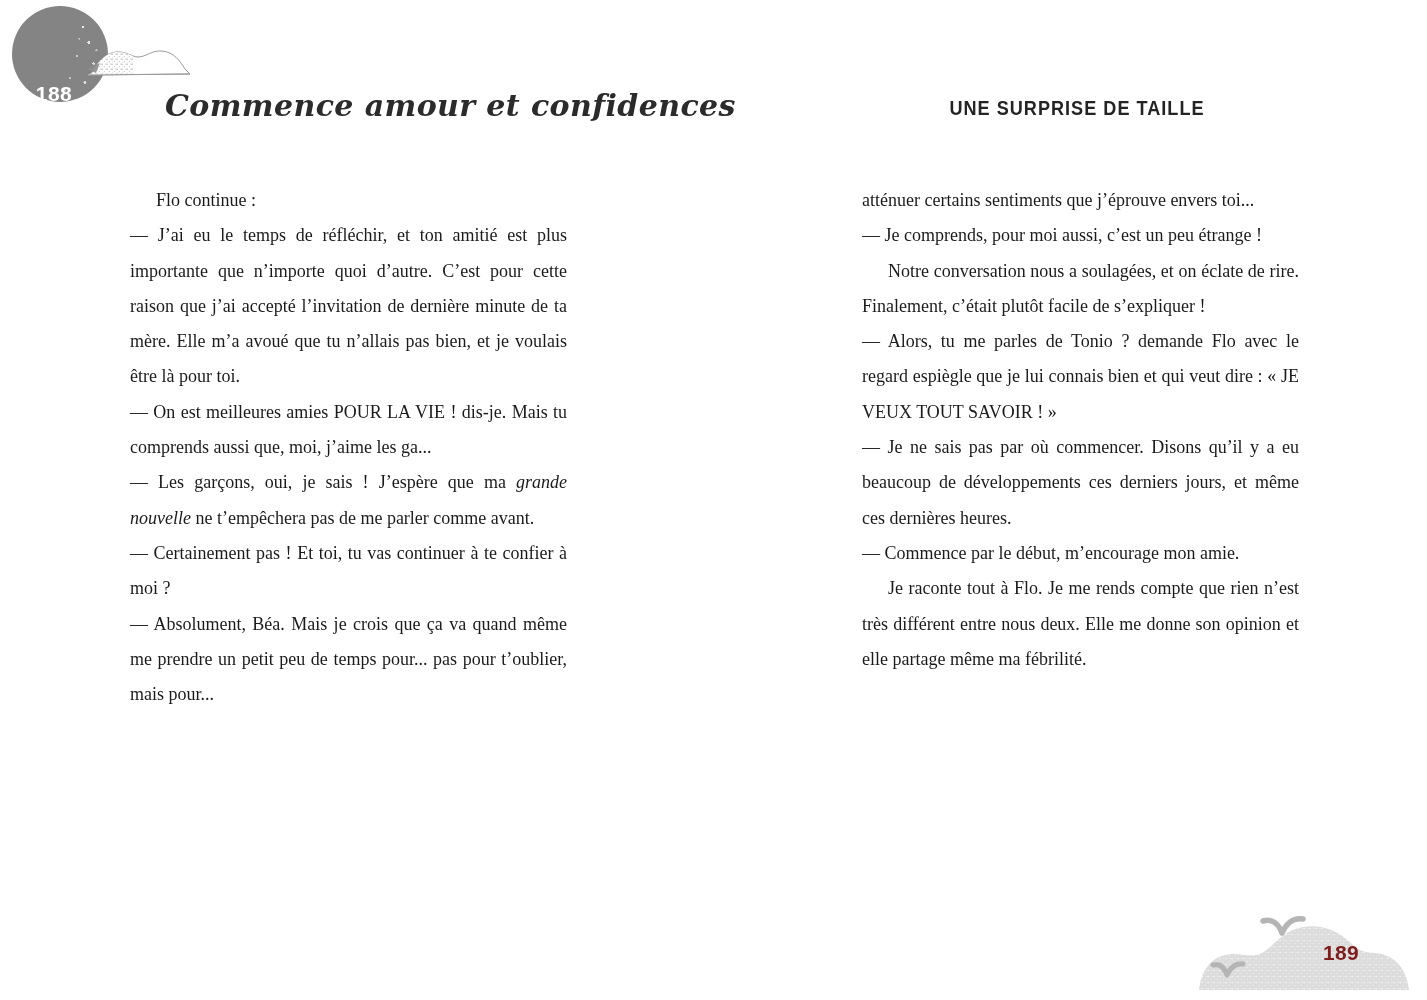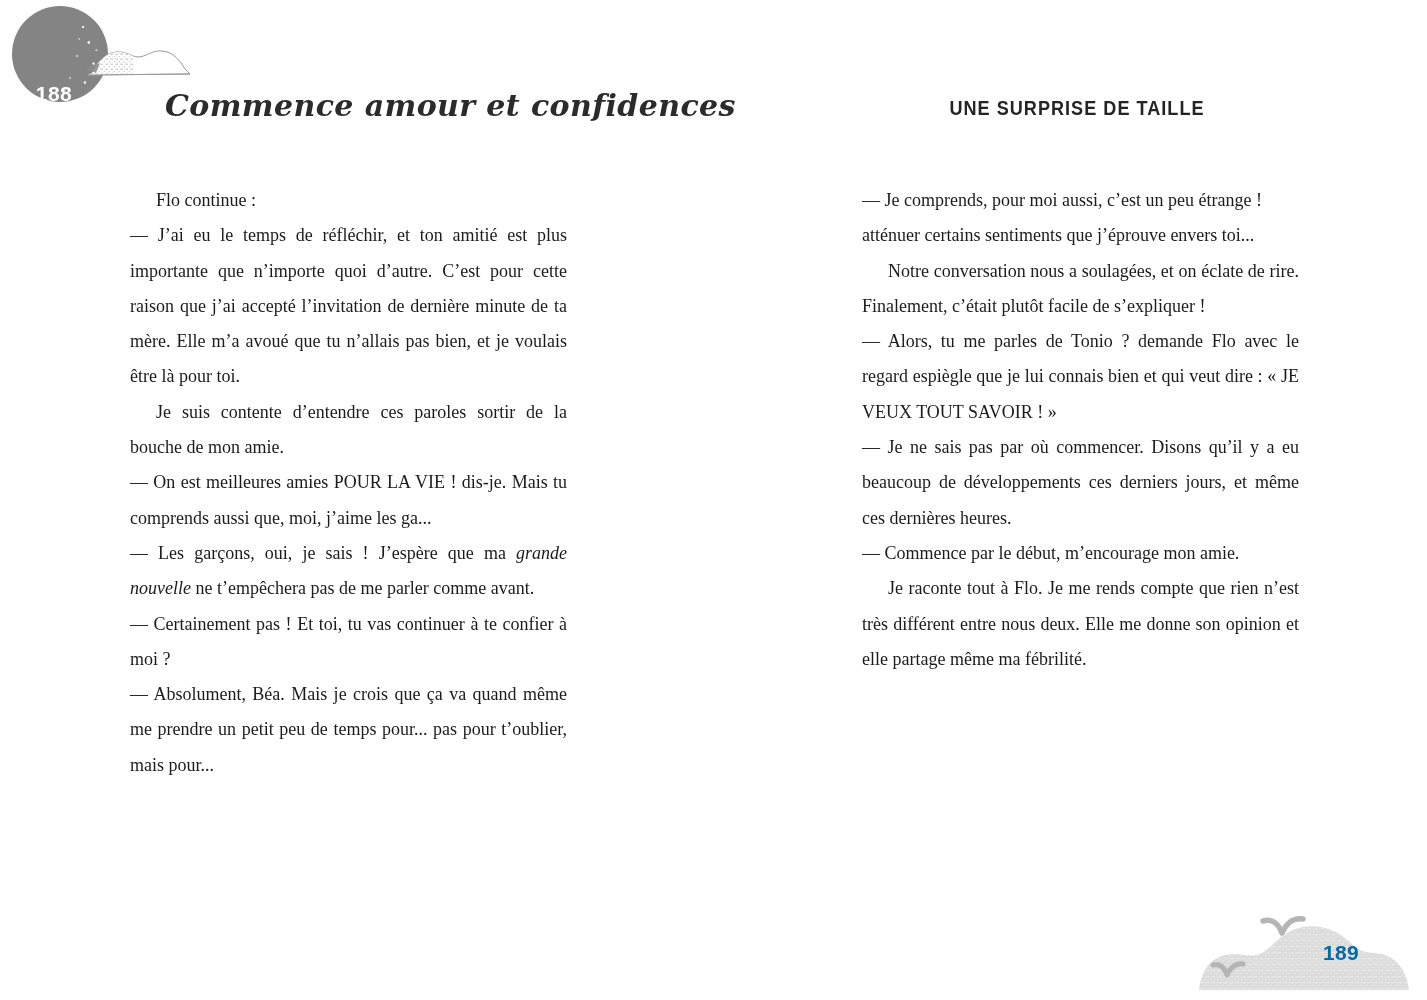--- a/index.html
+++ b/index.html
@@ -138,21 +138,21 @@
     pointer-events: none;
   }
 
   .folio-hill-num {
     position: absolute;
     left: 146px;
     top: 56px;
     font-family: "Liberation Sans", "DejaVu Sans", sans-serif;
     font-weight: bold;
     font-size: 21px;
-    color: #0369a1;
+    color: #7f1d1d;
     letter-spacing: .3px;
   }
 </style>
 </head>
 <body>
 
 <div class="page-spread">
 
   <div class="corner-top-left">
 
@@ -180,30 +180,29 @@
     </svg>
   </div>
 
   <div class="head-left">Commence amour et confidences</div>
 
   <div class="head-right">UNE SURPRISE DE TAILLE</div>
 
   <div class="column column-left">
       <p class="indent">Flo continue :</p>
       <p>— J’ai eu le temps de réfléchir, et ton amitié est plus importante que n’importe quoi d’autre. C’est pour cette raison que j’ai accepté l’invitation de dernière minute de ta mère. Elle m’a avoué que tu n’allais pas bien, et je voulais être là pour toi.</p>
-      <p class="indent">Je suis contente d’entendre ces paroles sortir de la bouche de mon amie.</p>
       <p>— On est meilleures amies POUR LA VIE ! dis-je. Mais tu comprends aussi que, moi, j’aime les ga...</p>
       <p>— Les garçons, oui, je sais ! J’espère que ma <em>grande nouvelle</em> ne t’empêchera pas de me parler comme avant.</p>
       <p>— Certainement pas ! Et toi, tu vas continuer à te confier à moi ?</p>
       <p>— Absolument, Béa. Mais je crois que ça va quand même me prendre un petit peu de temps pour... pas pour t’oublier, mais pour...</p>
     </div>
 
   <div class="column column-right">
+      <p>atténuer certains sentiments que j’éprouve envers toi...</p>
       <p>— Je comprends, pour moi aussi, c’est un peu étrange !</p>
-      <p>atténuer certains sentiments que j’éprouve envers toi...</p>
       <p class="indent">Notre conversation nous a soulagées, et on éclate de rire. Finalement, c’était plutôt facile de s’expliquer !</p>
       <p>— Alors, tu me parles de Tonio ? demande Flo avec le regard espiègle que je lui connais bien et qui veut dire : « JE VEUX TOUT SAVOIR ! »</p>
       <p>— Je ne sais pas par où commencer. Disons qu’il y a eu beaucoup de développements ces derniers jours, et même ces dernières heures.</p>
       <p>— Commence par le début, m’encourage mon amie.</p>
       <p class="indent">Je raconte tout à Flo. Je me rends compte que rien n’est très différent entre nous deux. Elle me donne son opinion et elle partage même ma fébrilité.</p>
     </div>
 
   <div class="corner-bottom-right">
 
     <svg width="250" height="115" viewBox="0 0 250 115">

